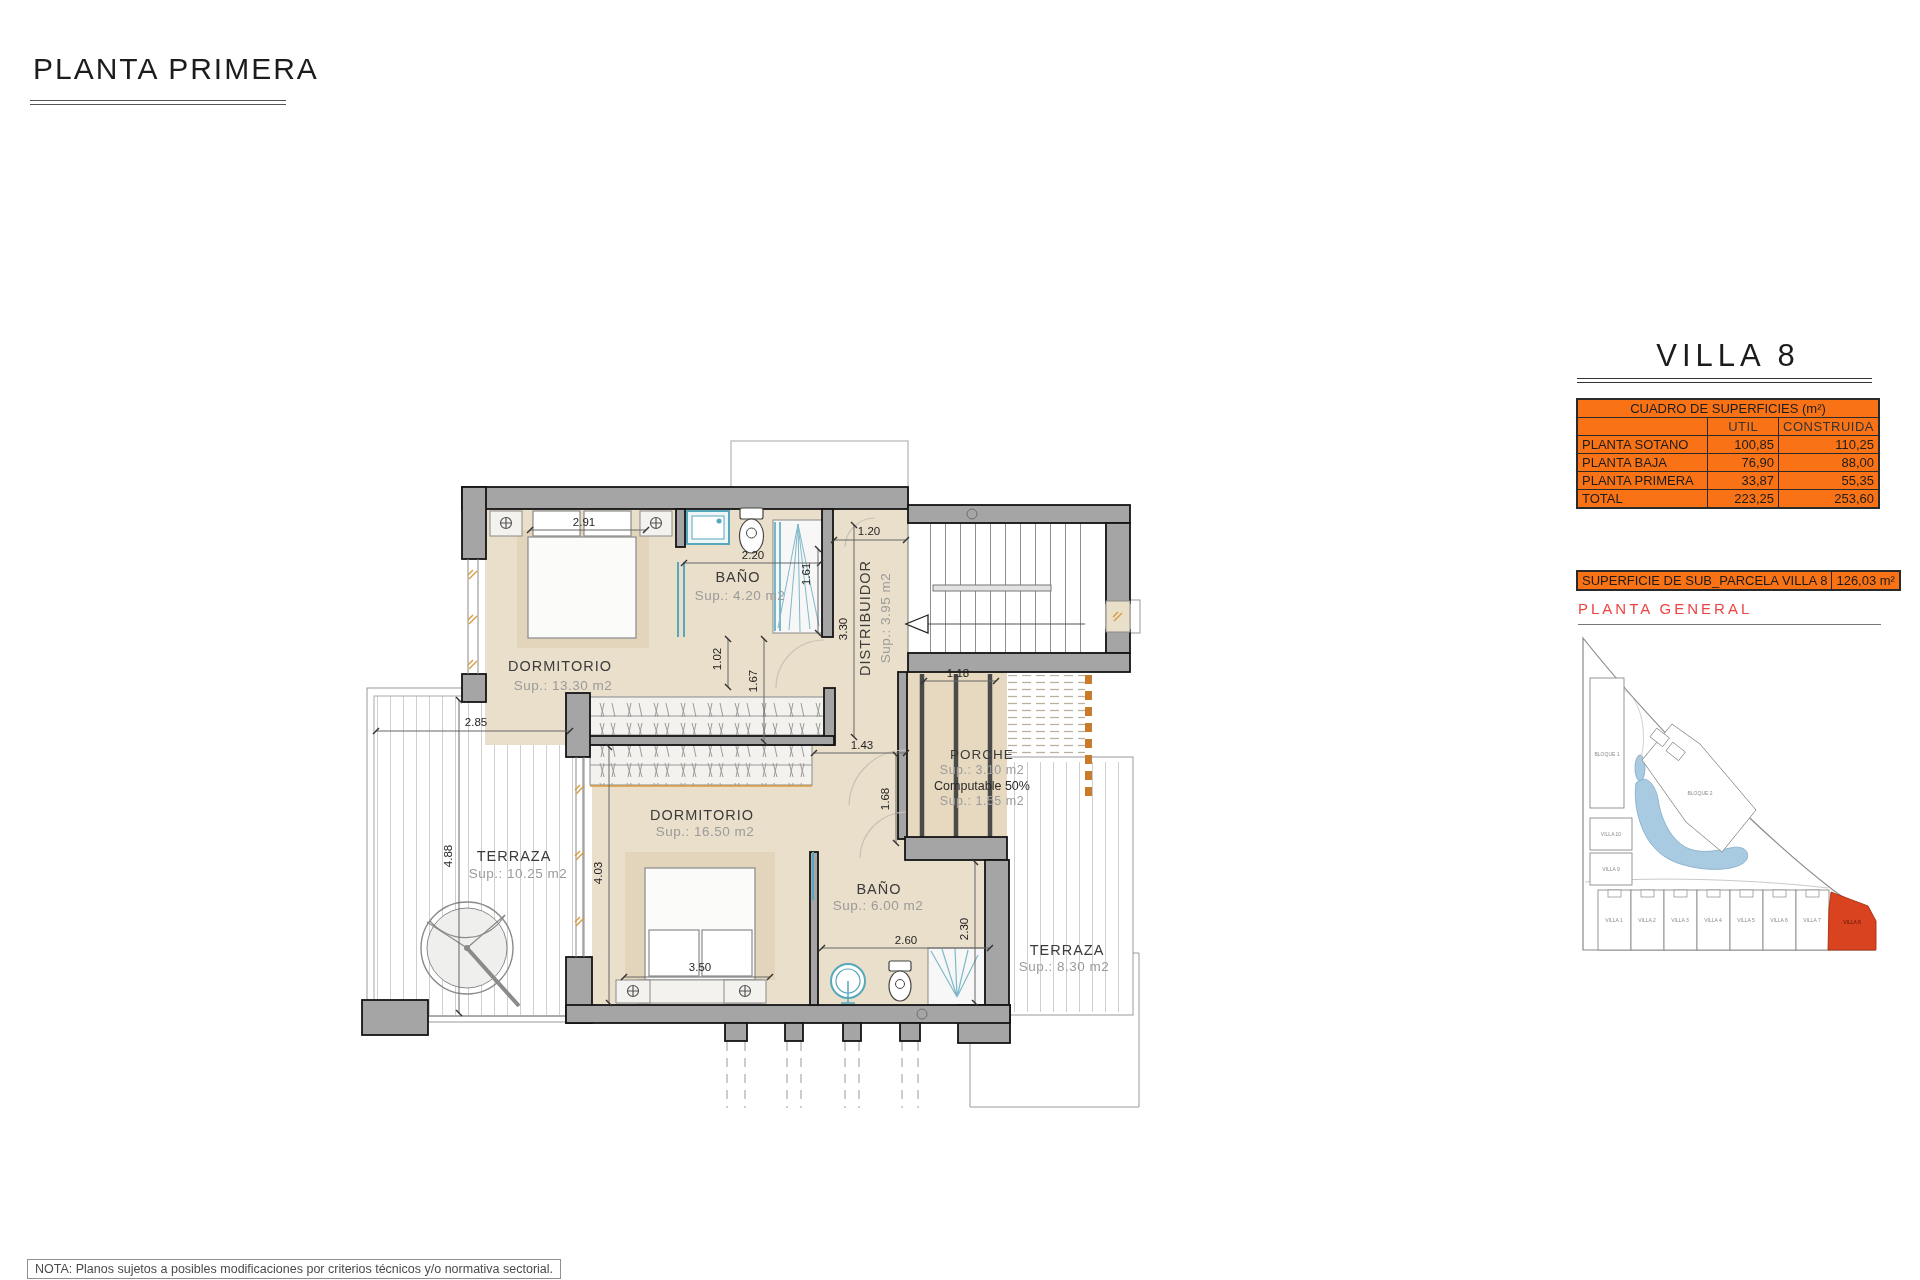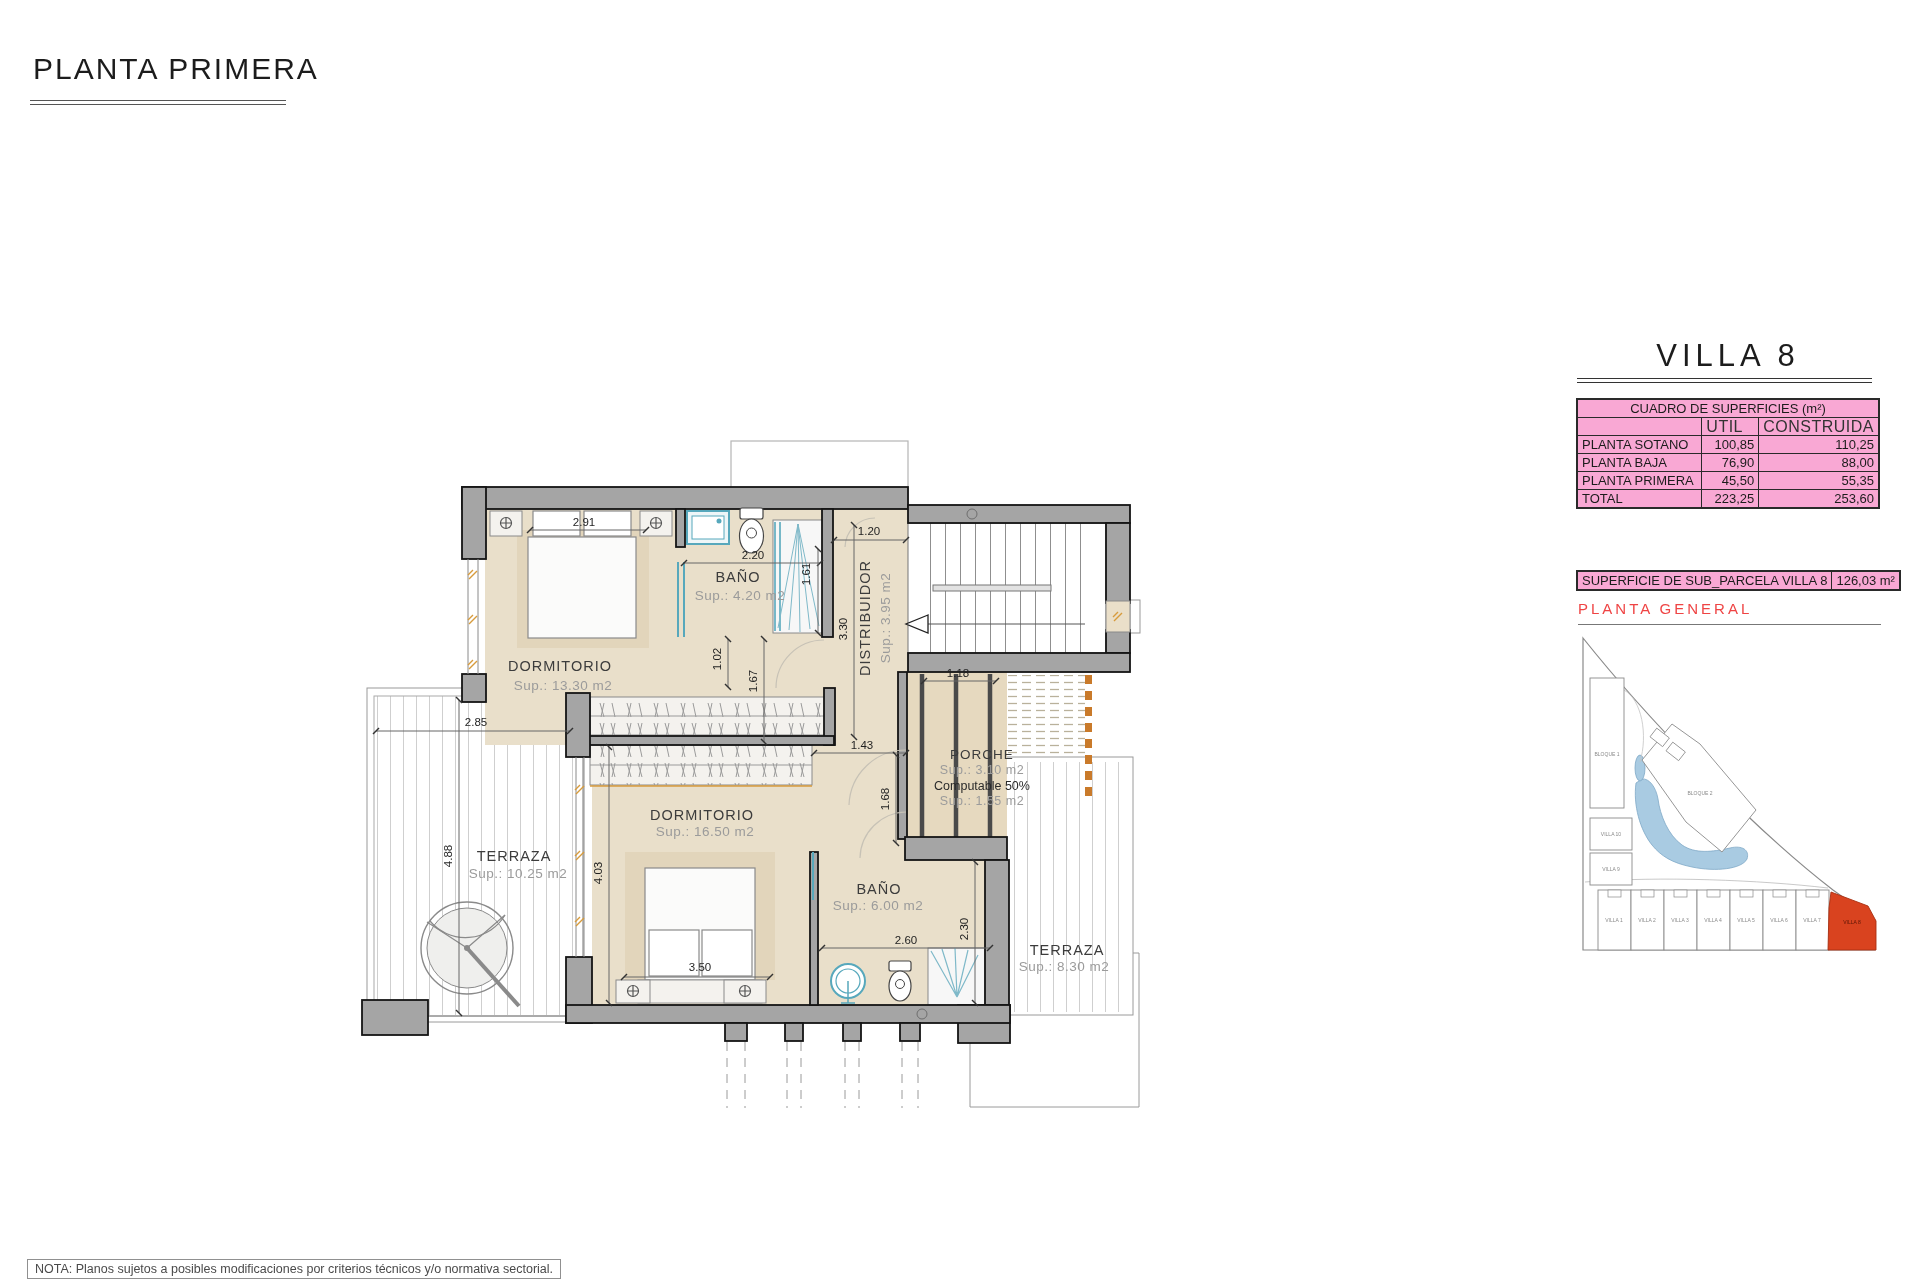--- a/index.html
+++ b/index.html
@@ -6,27 +6,27 @@
   #canvas{position:relative;width:1920px;height:1280px;background:#ffffff;overflow:hidden;
           font-family:"Liberation Sans","DejaVu Sans",sans-serif;color:#222;}
   .abs{position:absolute;}
   
   #main-title{left:33px;top:52px;font-size:30px;letter-spacing:2px;color:#1c1c1c;font-weight:400;}
   .rule{position:absolute;background:#555;height:1px;}
   
   #nota{left:27px;top:1259px;border:1px solid #909090;padding:2px 7px;font-size:12.5px;color:#4a4a4a;background:#fff;white-space:nowrap;}
   
   #villa-title{left:1576px;top:338px;width:304px;text-align:center;font-size:31px;letter-spacing:5px;color:#1c1c1c;}
-  table{border-collapse:collapse;background:#f9a8d4;}
+  table{border-collapse:collapse;background:#f97316;}
   .tbl{position:absolute;left:1576px;width:304px;font-size:13px;color:#1c1c1c;}
   .tbl td,.tbl th{border:1px solid #2a2a2a;padding:0 4px;height:17px;line-height:17px;white-space:nowrap;overflow:hidden;}
   .tbl{border:2px solid #2a2a2a;}
   .tt{text-align:center;font-weight:400;}
   .num{text-align:right;}
-  .small-caps{font-size:16px;letter-spacing:.5px;text-align:left;color:#333;}
+  .small-caps{font-size:13px;letter-spacing:.5px;text-align:center;color:#333;}
   #general-title{left:1578px;top:600px;font-size:15px;letter-spacing:3px;color:#ef4444;}
   svg text{font-family:"Liberation Sans","DejaVu Sans",sans-serif;}
   .dim{font-size:11.5px;fill:#1f1f1f;}
   .rname{font-size:14.5px;fill:#3c3c3c;letter-spacing:1px;}
   .rsup{font-size:13.5px;fill:#9b9b9b;letter-spacing:.5px;}
   .tiny{font-size:5px;fill:#8a8a8a;}
 </style>
 </head>
 <body>
 
@@ -383,21 +383,21 @@
       <td class="num">100,85</td>
       <td class="num">110,25</td>
     </tr>
     <tr>
       <td>PLANTA BAJA</td>
       <td class="num">76,90</td>
       <td class="num">88,00</td>
     </tr>
     <tr>
       <td>PLANTA PRIMERA</td>
-      <td class="num">45,50</td>
+      <td class="num">33,87</td>
       <td class="num">55,35</td>
     </tr>
     <tr>
       <td>TOTAL</td>
       <td class="num">223,25</td>
       <td class="num">253,60</td>
     </tr>
   </tbody>
     </table>
 

